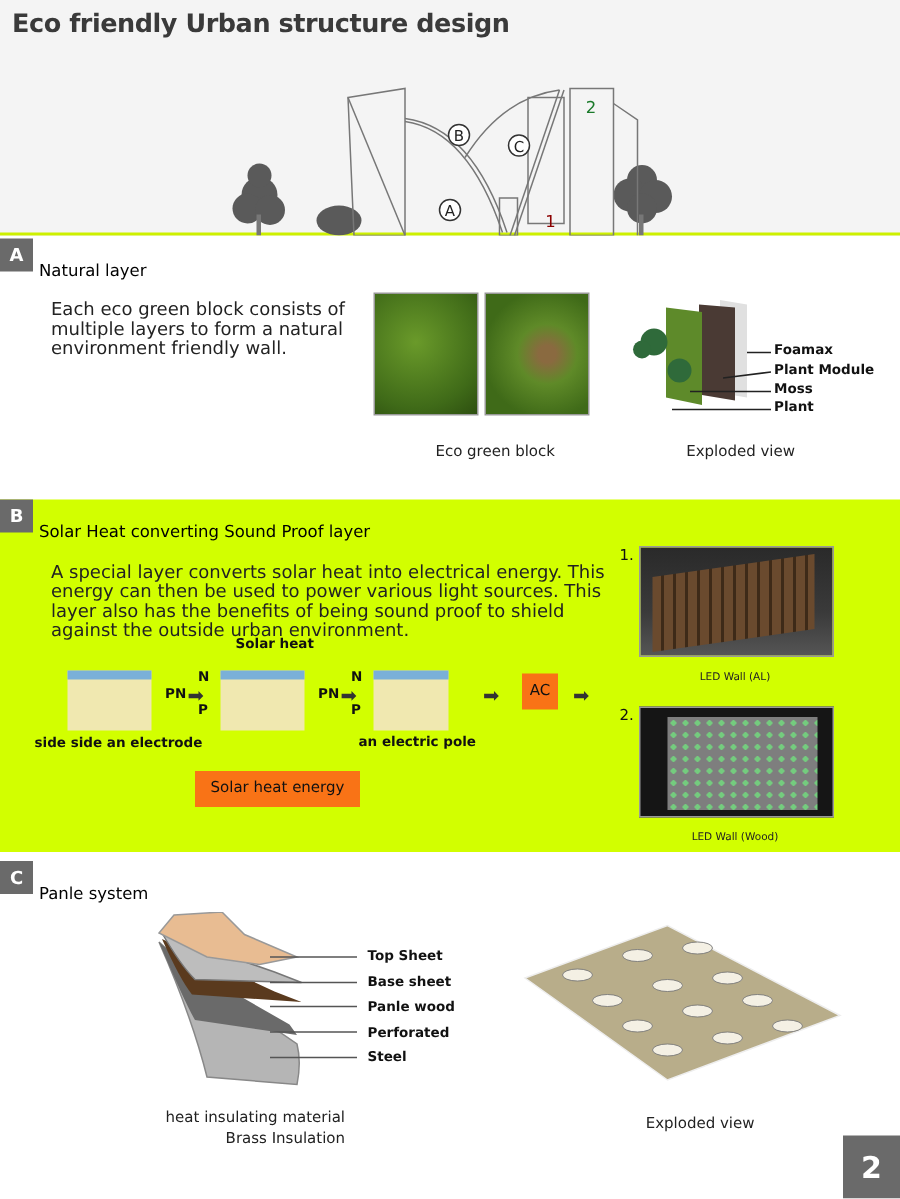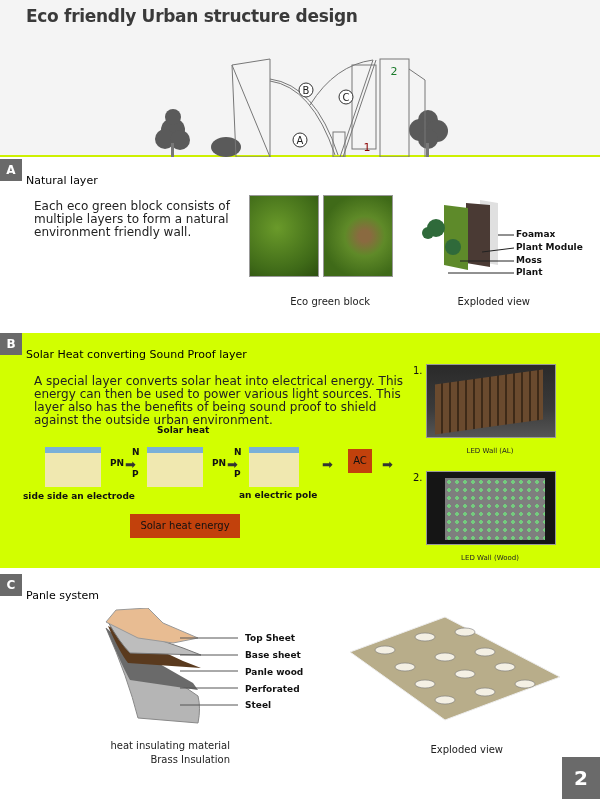--- a/index.html
+++ b/index.html
@@ -1,27 +1,27 @@
 <!DOCTYPE html>
 <html><head>
 <meta charset="utf-8">
 <style>
   * { box-sizing: border-box; margin: 0; padding: 0; }
   body { width: 600px; height: 799px; background: #ffffff; font-family: "DejaVu Sans", sans-serif; color: #111; position: relative; overflow: hidden; }
   .abs { position: absolute; }
   .header { left: 0; top: 0; width: 600px; height: 157px; background: #f4f4f4; border-bottom: 2px solid #cdf000; }
-  .title { left: 8px; top: 6px; font-size: 17px; font-weight: bold; color: #3a3a3a; letter-spacing: -0.3px; margin-left: 18px; }
+  .title { left: 8px; top: 6px; font-size: 17px; font-weight: bold; color: #3a3a3a; letter-spacing: -0.3px; }
   .badge { width: 22px; height: 22px; background: #6a6a6a; color: #fff; font-weight: bold; font-size: 12px; text-align: center; line-height: 22px; }
   .sec-title { font-size: 11px; color: #000; }
   .body-text { font-size: 12px; line-height: 13px; color: #222; }
   .caption { font-size: 10px; color: #222; text-align: right; }
   .small-caption { font-size: 7px; color: #222; text-align: center; }
   .green-band { left: 0; top: 333px; width: 600px; height: 235px; background: #d2ff00; }
   .label-line { font-size: 9px; color: #111; font-weight: bold; }
-  .graybox { background: #c2410c; color: #111; font-size: 10px; text-align: center; }
+  .graybox { background: #f97316; color: #111; font-size: 10px; text-align: center; }
   .photo { border: 1px solid #999; }
 </style>
 </head>
 <body>
 
 <div class="abs header">
   <div class="abs title">Eco friendly Urban structure design</div>
   <svg class="abs" style="left:140px;top:55px" width="330" height="102">
 
     <g fill="#5a5a5a">

